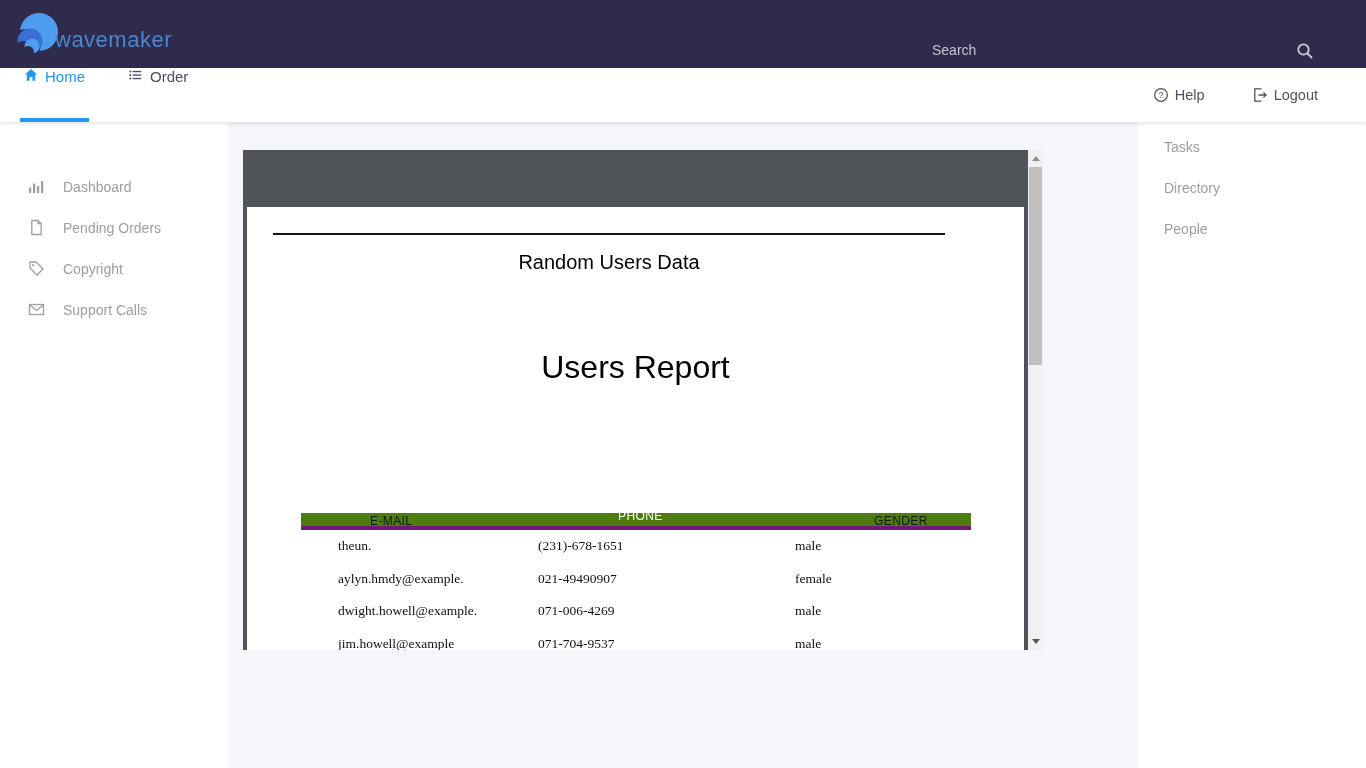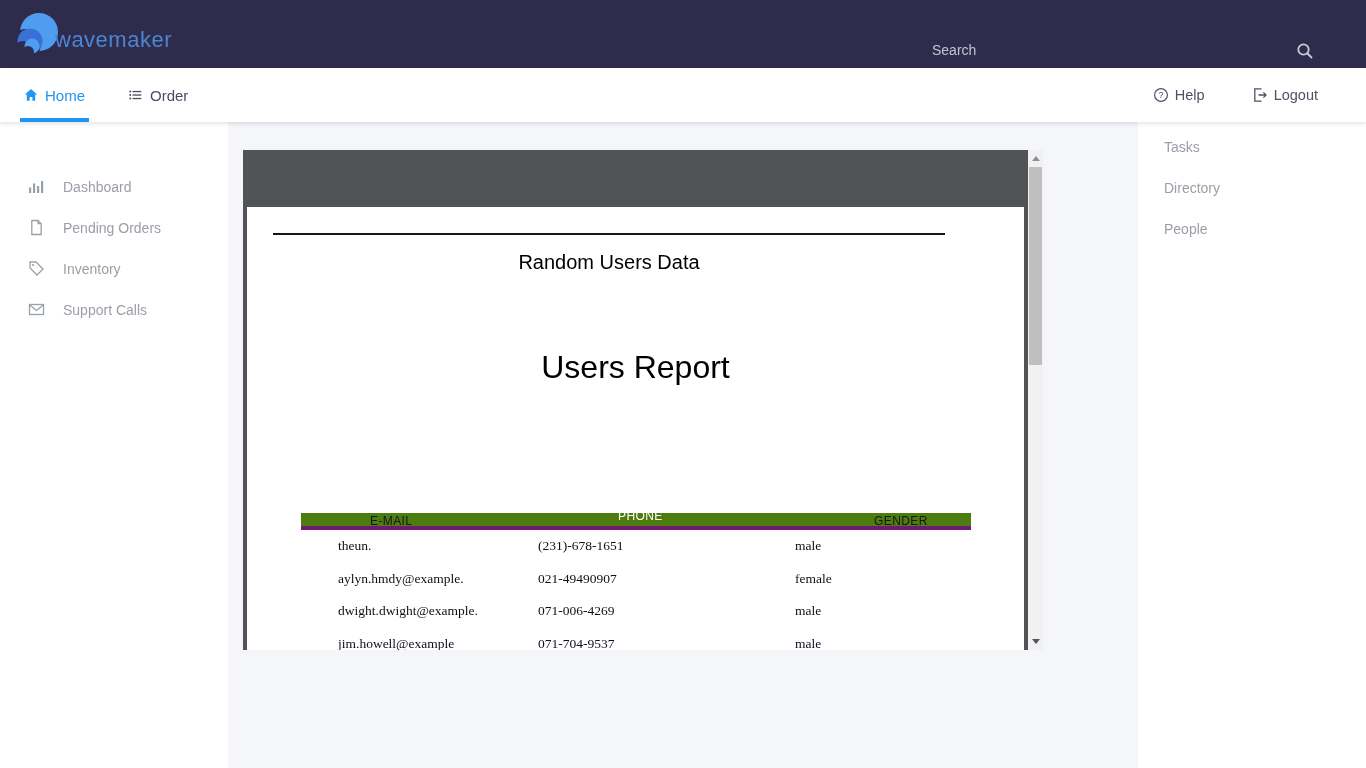--- a/index.html
+++ b/index.html
@@ -16,21 +16,21 @@
   .search-input { width:100%; height:34px; background:transparent; border:none; outline:none;
                   border-bottom:1px solid #dcdde6; color:#e8e9f1; font-size:14px; padding:0 34px 6px 4px;
                   font-family:"Liberation Sans","DejaVu Sans",sans-serif; }
   .search-input::placeholder { color:#c2c4d2; opacity:1; }
   .search-icon { position:absolute; right:38px; top:6px; }
 
   
   .navbar { height:54px; background:#ffffff; display:flex; align-items:stretch; flex:none;
             box-shadow:0 2px 4px rgba(40,40,60,.12); position:relative; z-index:3; }
   .tabs { display:flex; margin-left:24px; }
-  .tab { display:flex; align-items:center; gap:7px; margin-right:43px; font-size:15px; color:#454e63;
+  .tab { display:flex; align-items:flex-start; gap:7px; margin-right:43px; font-size:15px; color:#454e63;
          position:relative; cursor:pointer; }
   .tab.active { color:#2196f3; }
   .tab.active::after { content:""; position:absolute; left:-4px; right:-4px; bottom:0; height:4px; background:#2196f3; }
   .nav-right { margin-left:auto; display:flex; align-items:center; gap:47px; margin-right:48px; }
   .nav-action { display:flex; align-items:center; gap:6px; font-size:14.5px; color:#4d5263; cursor:pointer; }
 
   
   .body { flex:1; display:flex; min-height:0; }
   .left-sidebar { width:228px; background:#ffffff; padding-top:44px; flex:none; }
   .side-item { display:flex; align-items:center; height:41px; padding-left:28px; color:#9a9ea6;
@@ -158,21 +158,21 @@
           <path class="icon-gray" d="M3.8 1.5 H10 L13.2 4.7 V15.5 H3.8 Z"></path>
           <path class="icon-gray" d="M10 1.5 V4.7 H13.2"></path>
         </svg>
         <span>Pending Orders</span>
       </div>
       <div class="side-item">
         <svg width="17" height="17" viewBox="0 0 17 17">
           <path class="icon-gray" d="M2 2 H8 L15 9 L9 15 L2 8 Z"></path>
           <circle cx="5" cy="5" r="1.1" fill="#9aa0a6"></circle>
         </svg>
-        <span>Inventory</span>
+        <span>Copyright</span>
       </div>
       <div class="side-item">
         <svg width="17" height="17" viewBox="0 0 17 17">
           <rect class="icon-gray" x="1.5" y="3.5" width="14" height="10"></rect>
           <path class="icon-gray" d="M2 4.2 L8.5 9.5 L15 4.2"></path>
         </svg>
         <span>Support Calls</span>
       </div>
     </aside>
 
@@ -193,21 +193,21 @@
               <span class="td-email">theun.</span>
               <span class="td-phone">(231)-678-1651</span>
               <span class="td-gender">male</span>
             </div>
             <div class="pdf-row">
               <span class="td-email">aylyn.hmdy@example.</span>
               <span class="td-phone">021-49490907</span>
               <span class="td-gender">female</span>
             </div>
             <div class="pdf-row">
-              <span class="td-email">dwight.dwight@example.</span>
+              <span class="td-email">dwight.howell@example.</span>
               <span class="td-phone">071-006-4269</span>
               <span class="td-gender">male</span>
             </div>
             <div class="pdf-row">
               <span class="td-email">jim.howell@example</span>
               <span class="td-phone">071-704-9537</span>
               <span class="td-gender">male</span>
             </div>
           </div>
         </div>

